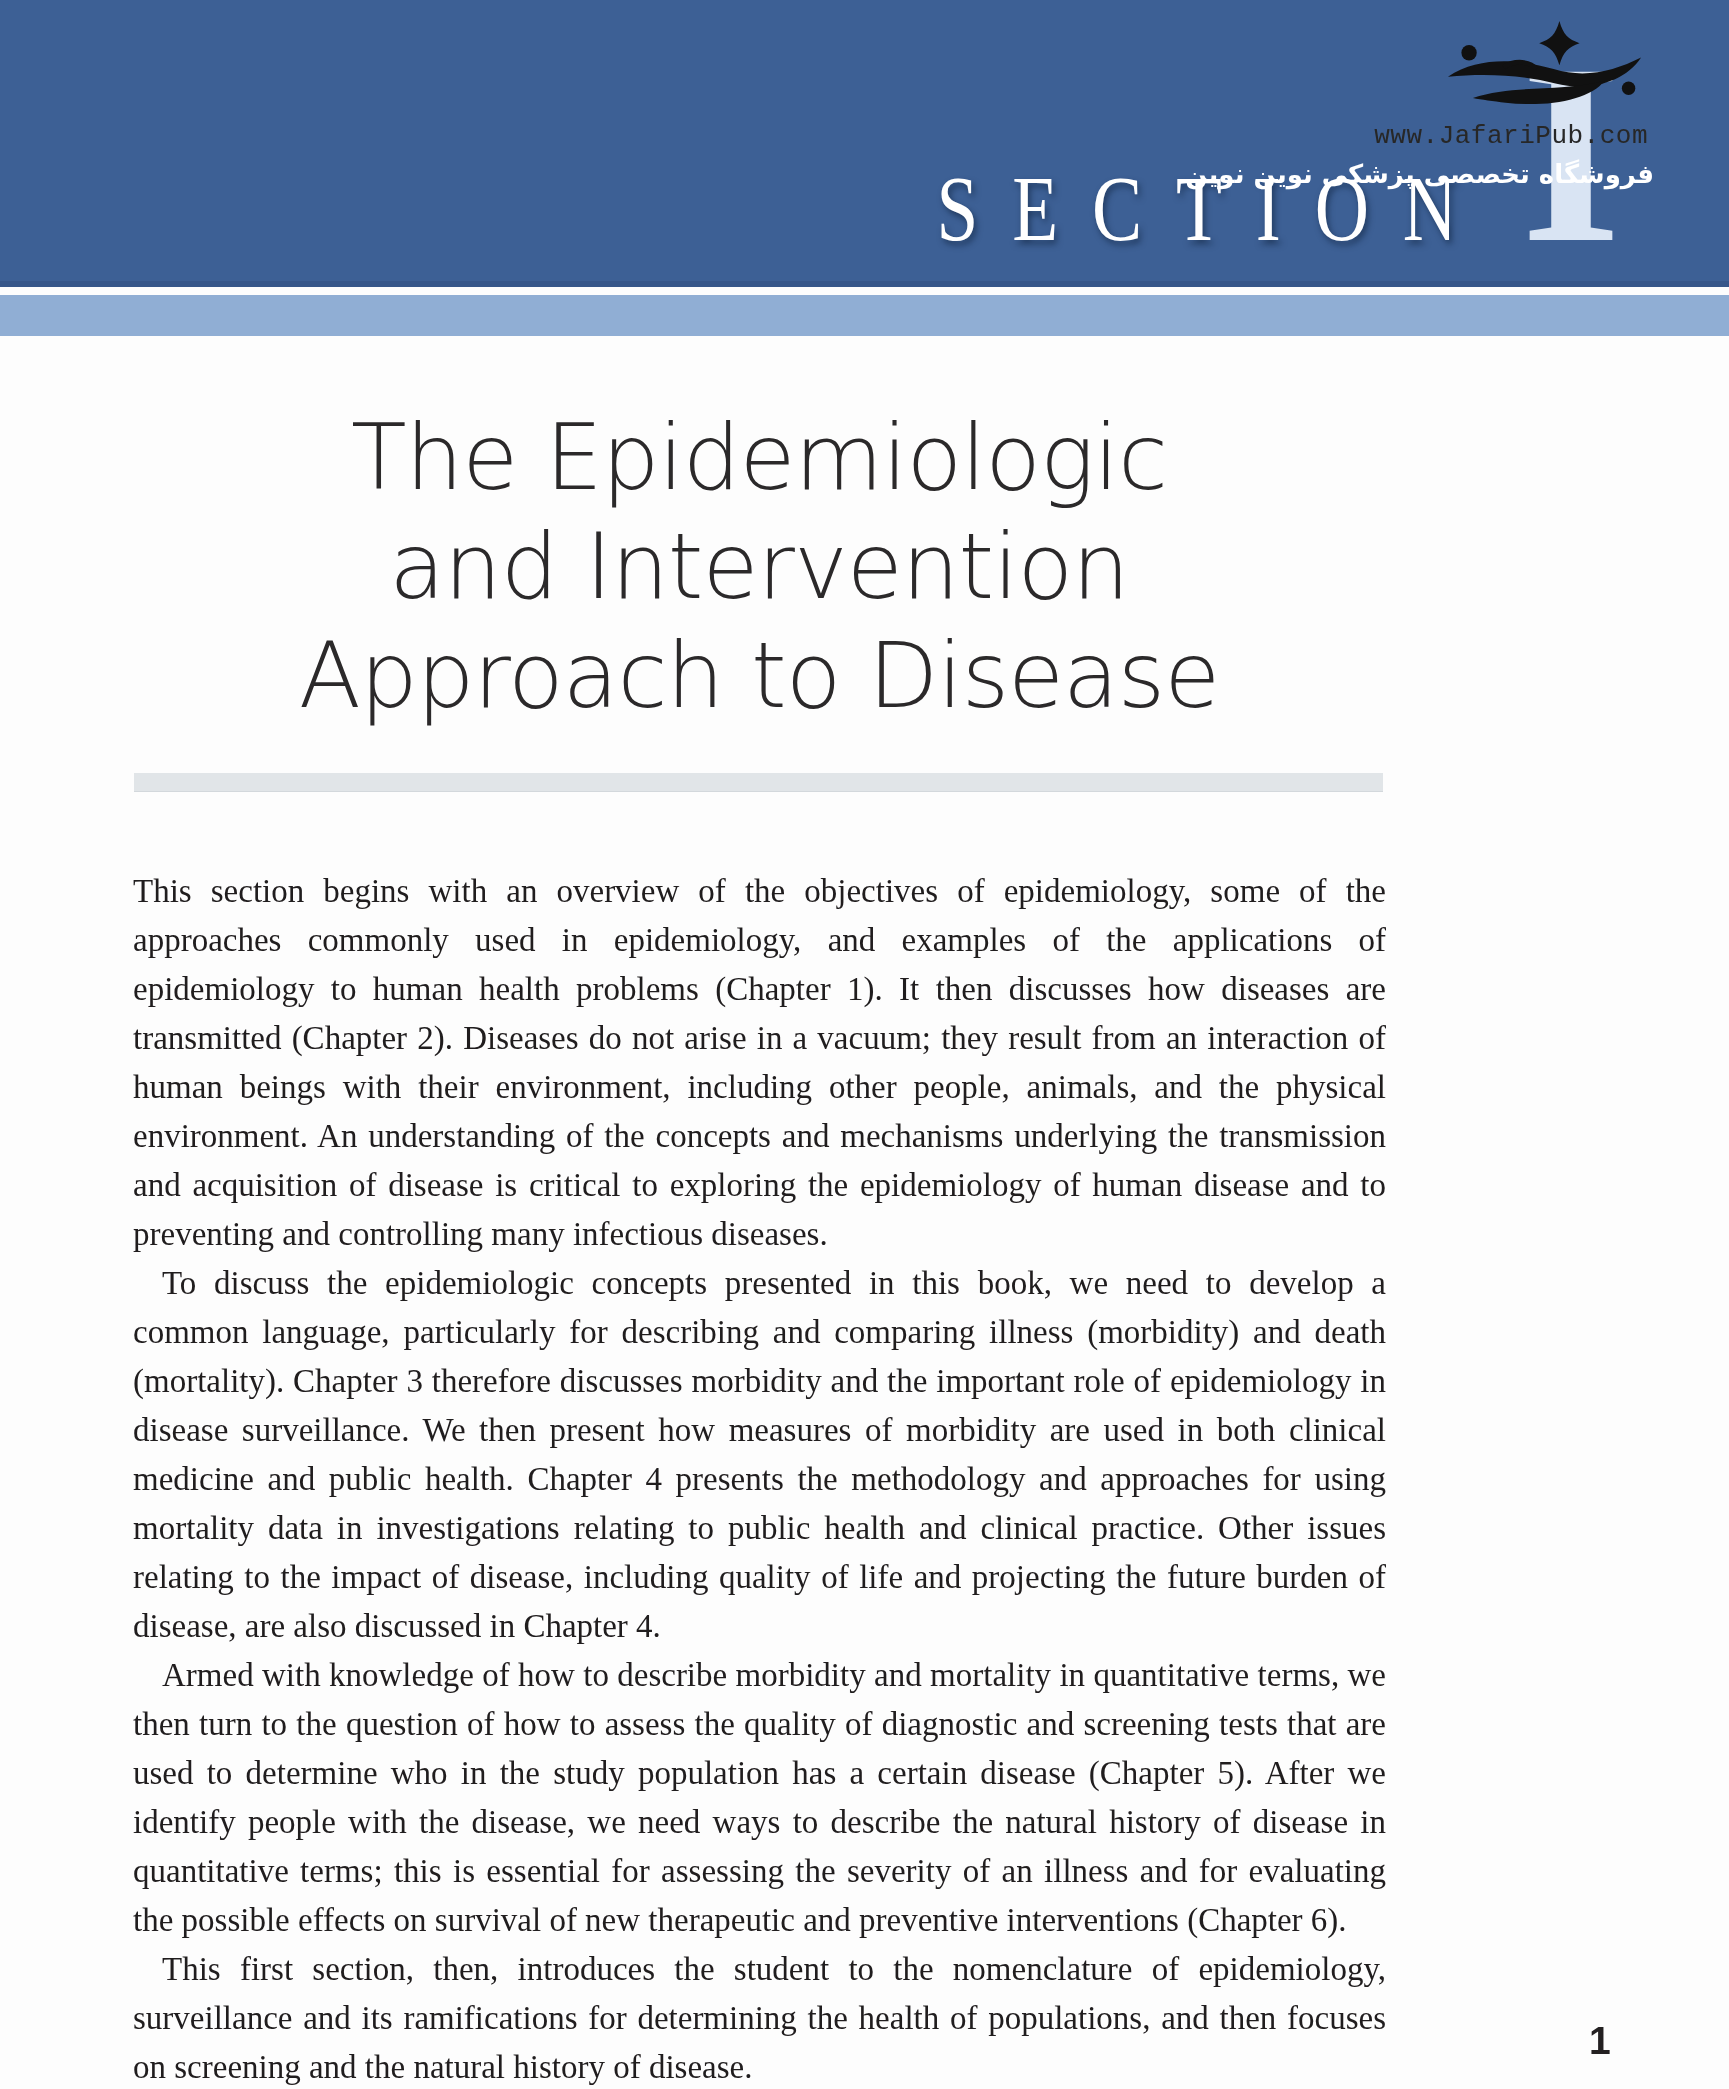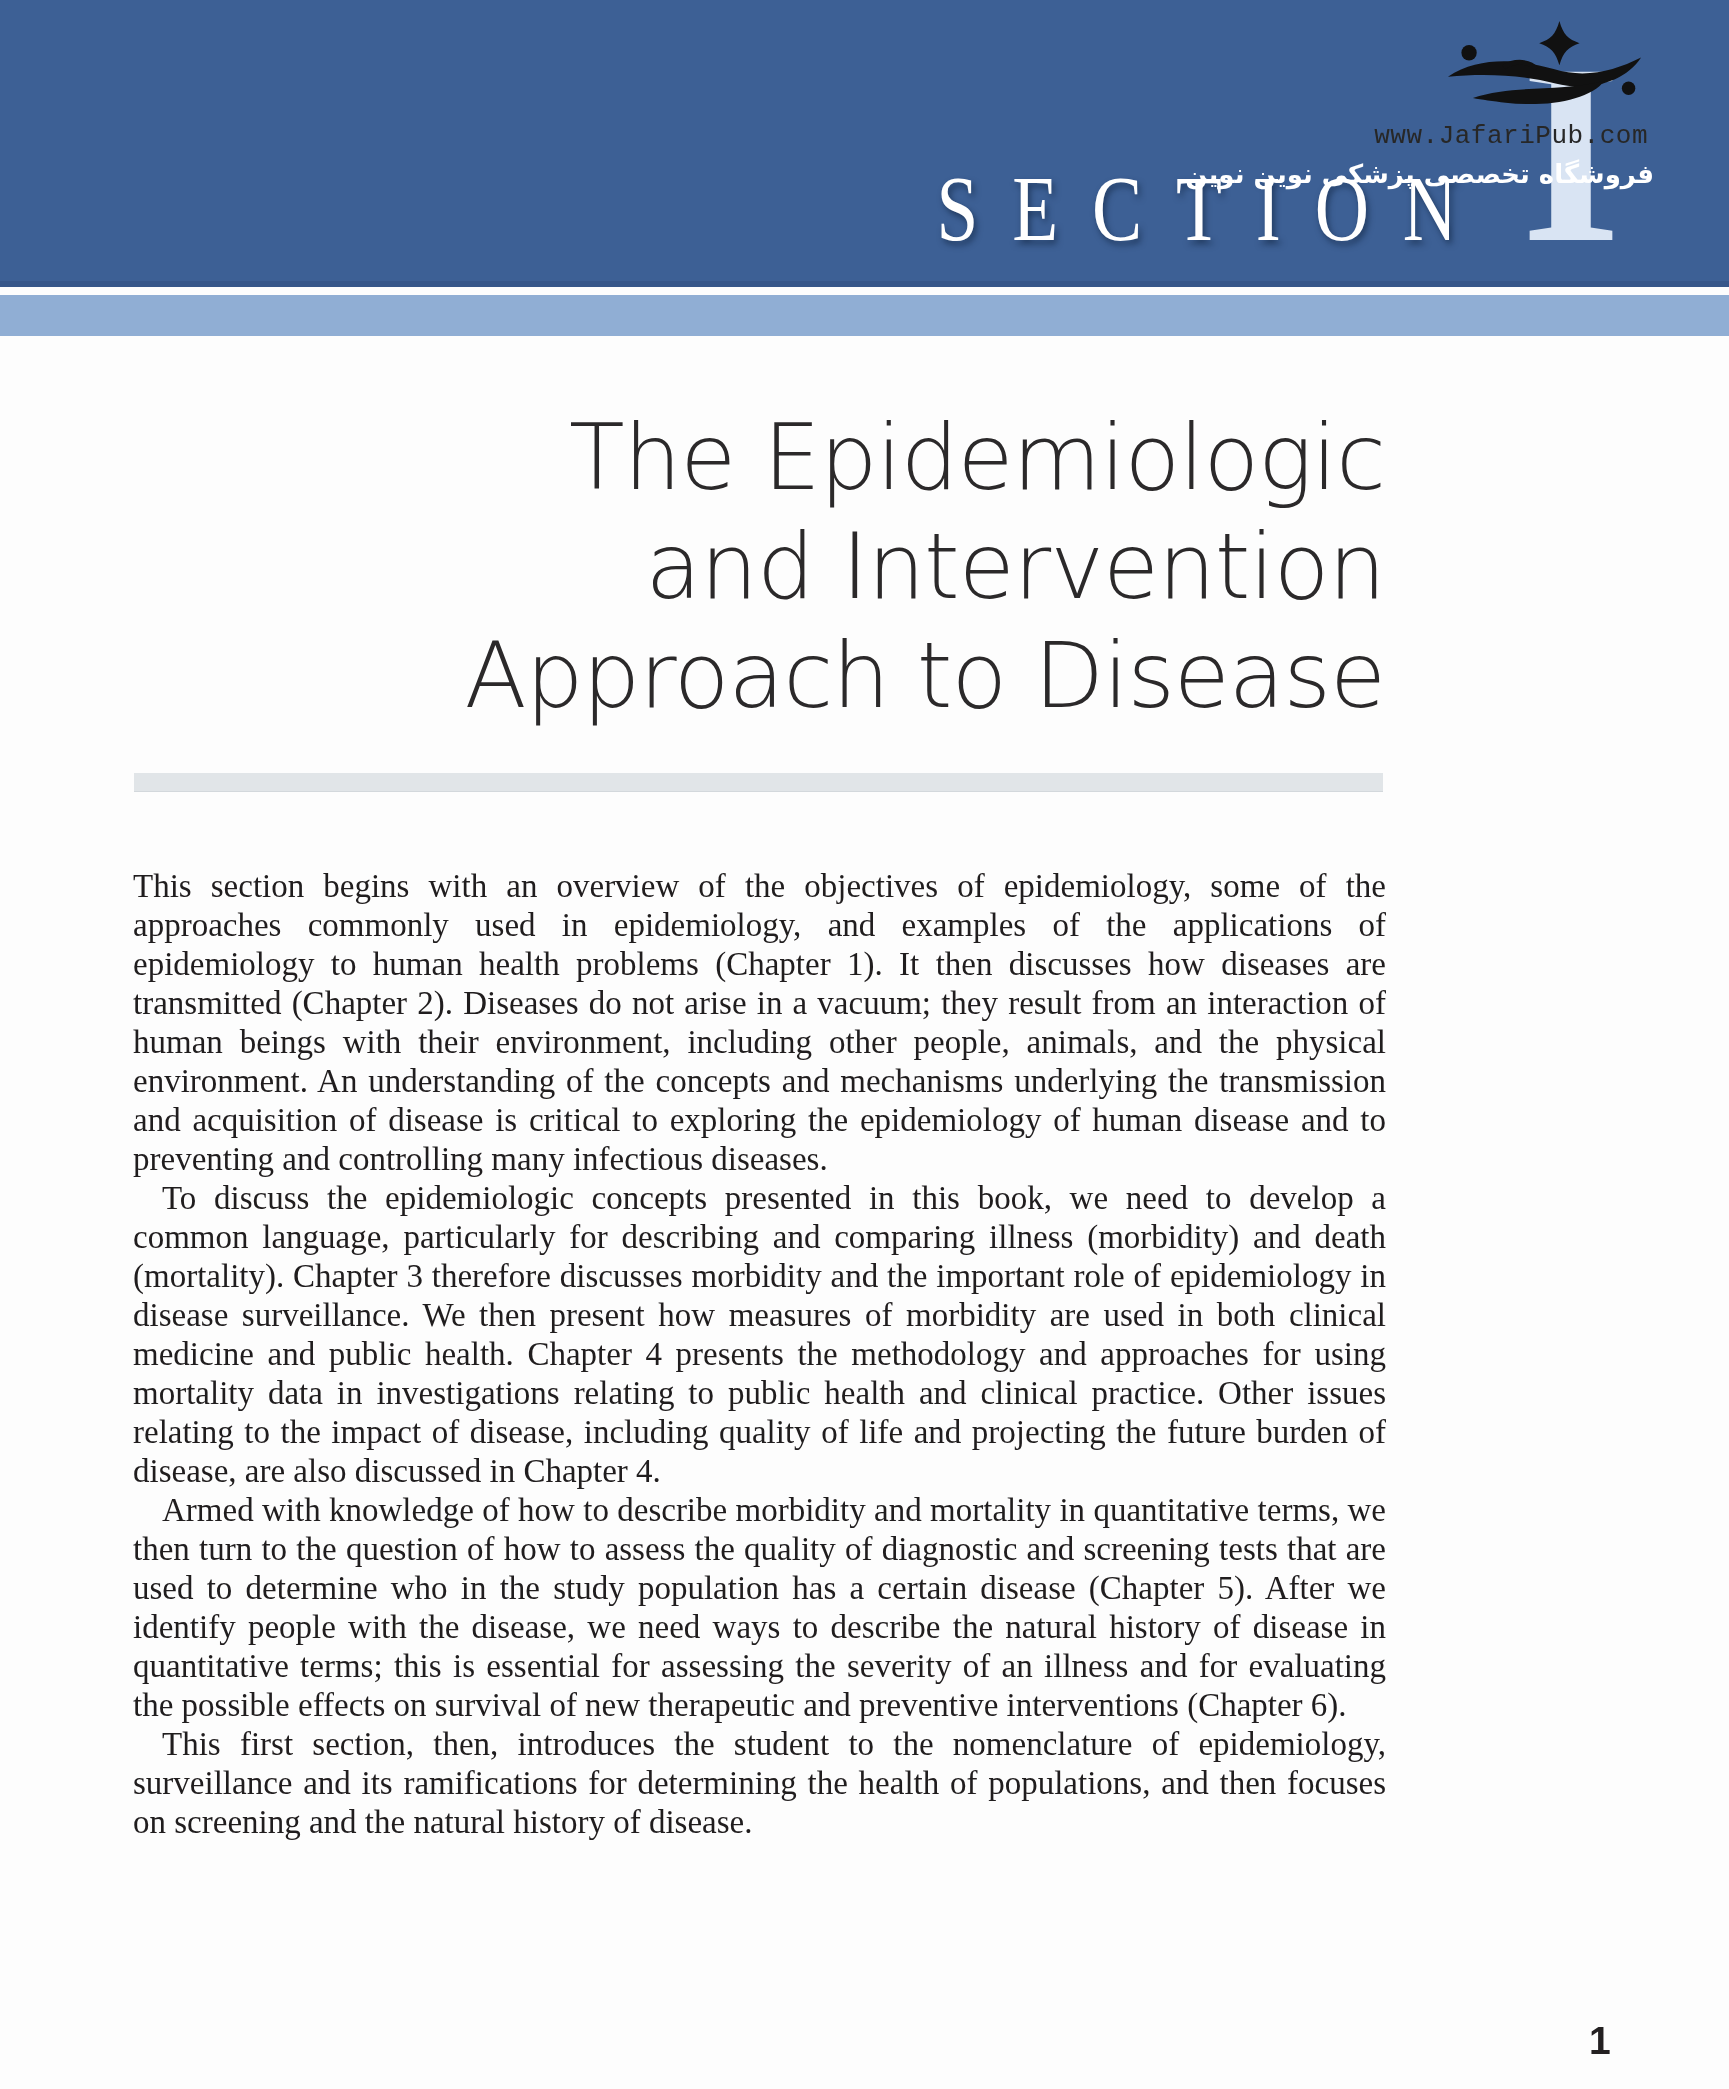--- a/index.html
+++ b/index.html
@@ -44,38 +44,38 @@
   }
   .logo-fa{
     position:absolute;top:159px;right:75px;
     direction:rtl;unicode-bidi:bidi-override;
     font-family:"DejaVu Sans",sans-serif;
     font-size:26px;line-height:1.2;color:#ffffff;font-weight:bold;
   }
   
   .section-title{
     position:absolute;top:403px;right:344px;left:133px;
-    text-align:right;
+    text-align:center;
     font-family:"DejaVu Sans","Liberation Sans",sans-serif;
     font-weight:200;
     font-size:91px;line-height:109px;
     color:#2b292a;letter-spacing:-1px;
   }
   
   .divider-bar{
     position:absolute;left:134px;top:773px;width:1249px;height:18px;
     background:#e1e5e8;border-bottom:1.9px solid #d3d8dc;
   }
   
   .body-text{
     position:absolute;left:133px;top:867px;width:1253px;
     color:#201d1e;
   }
   .body-text p{
-    margin:0;font-size:33px;line-height:39px;text-align:justify;
+    margin:0;font-size:33px;line-height:49px;text-align:justify;
     font-family:"Liberation Serif", serif;
   }
   .body-text p + p{ text-indent:29px; }
   
   .page-number{
     position:absolute;left:1589px;top:2021px;
     font-family:"Liberation Sans",sans-serif;font-weight:bold;
     font-size:39px;line-height:1;color:#232021;
   }
 </style>

